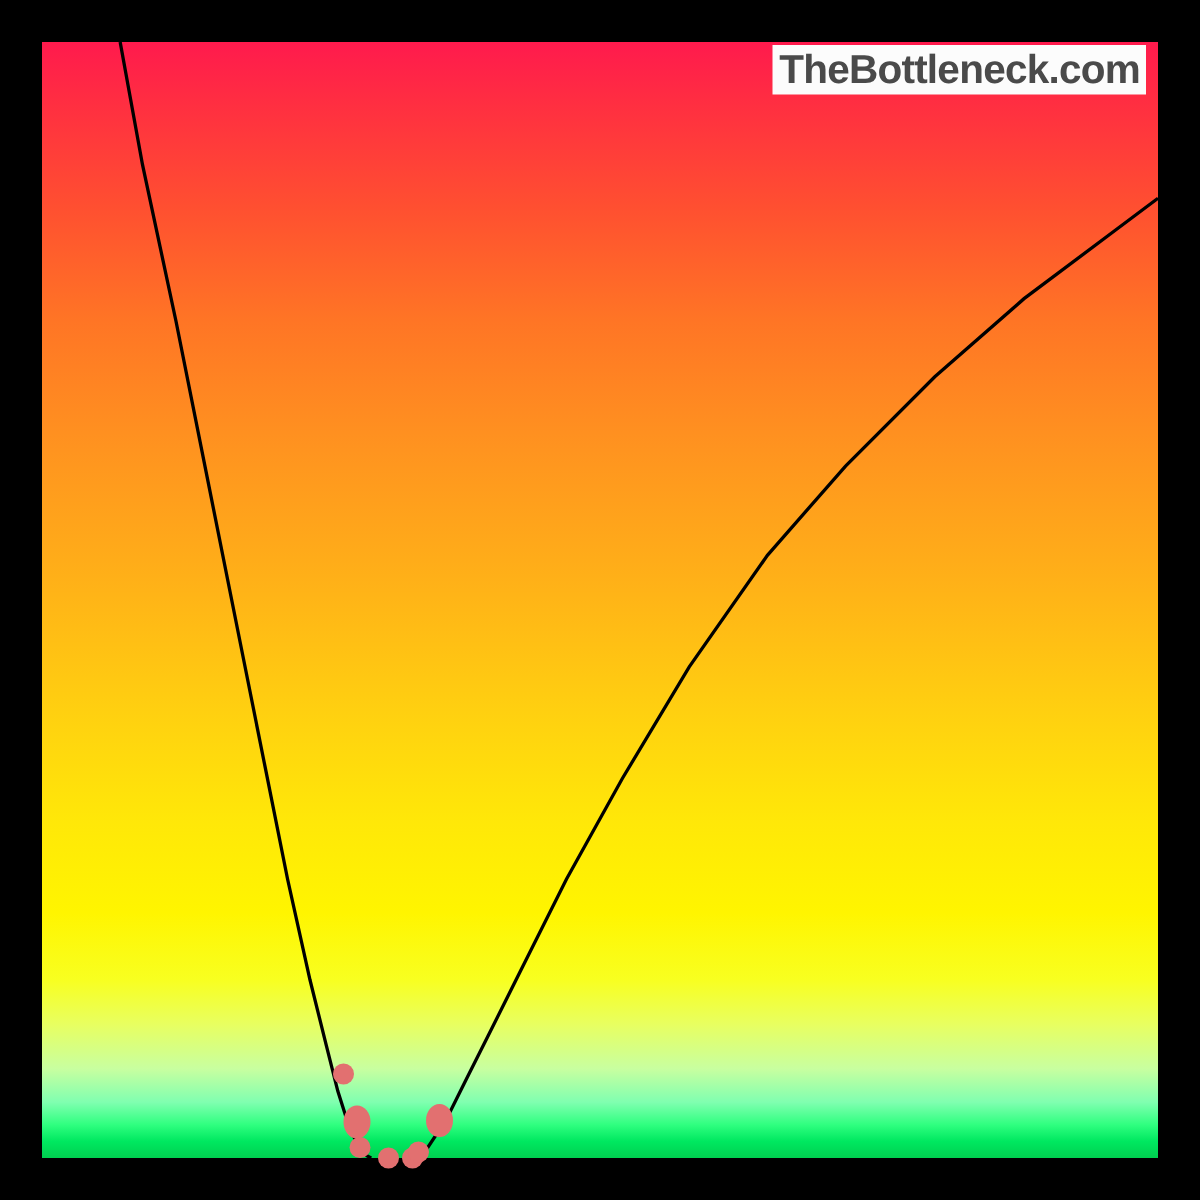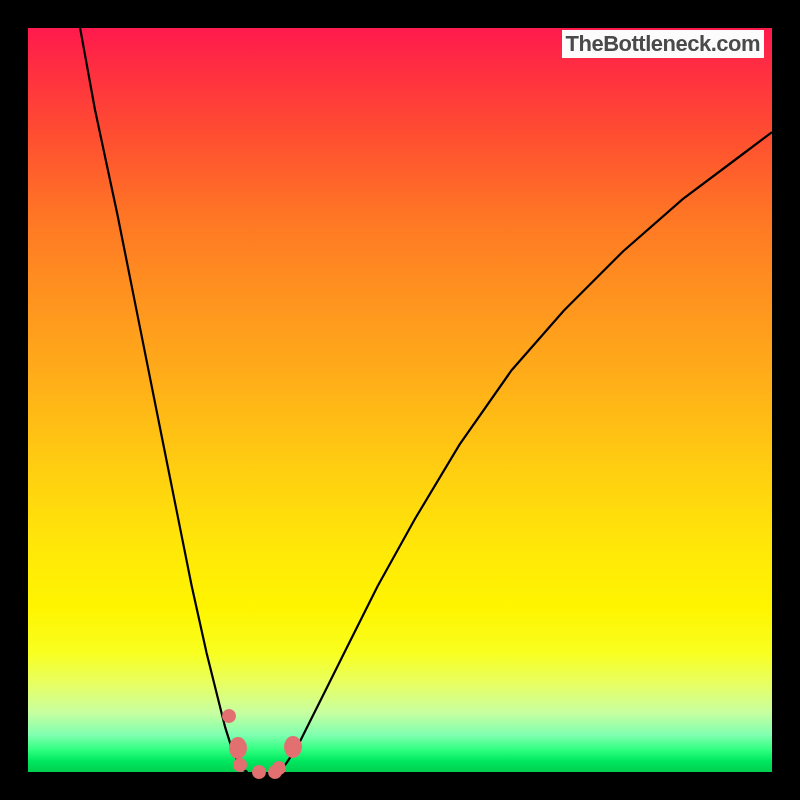--- a/index.html
+++ b/index.html
@@ -31,21 +31,21 @@
       #c8ffa0 92%,
       #80ffb0 95%,
       #30ff80 97%,
       #00e860 98.5%,
       #00d050 100%);
   }
   .watermark {
     position: absolute;
     top: 2px;
     right: 8px;
-    font-size: 22px;
+    font-size: 27px;
     font-weight: bold;
     color: #4a4a4a;
     background: #fcfcfc;
     padding: 1px 4px;
     letter-spacing: -0.5px;
     margin-left: 44px;
   }
   svg.curve {
     position: absolute;
     left: 0; top: 0;

